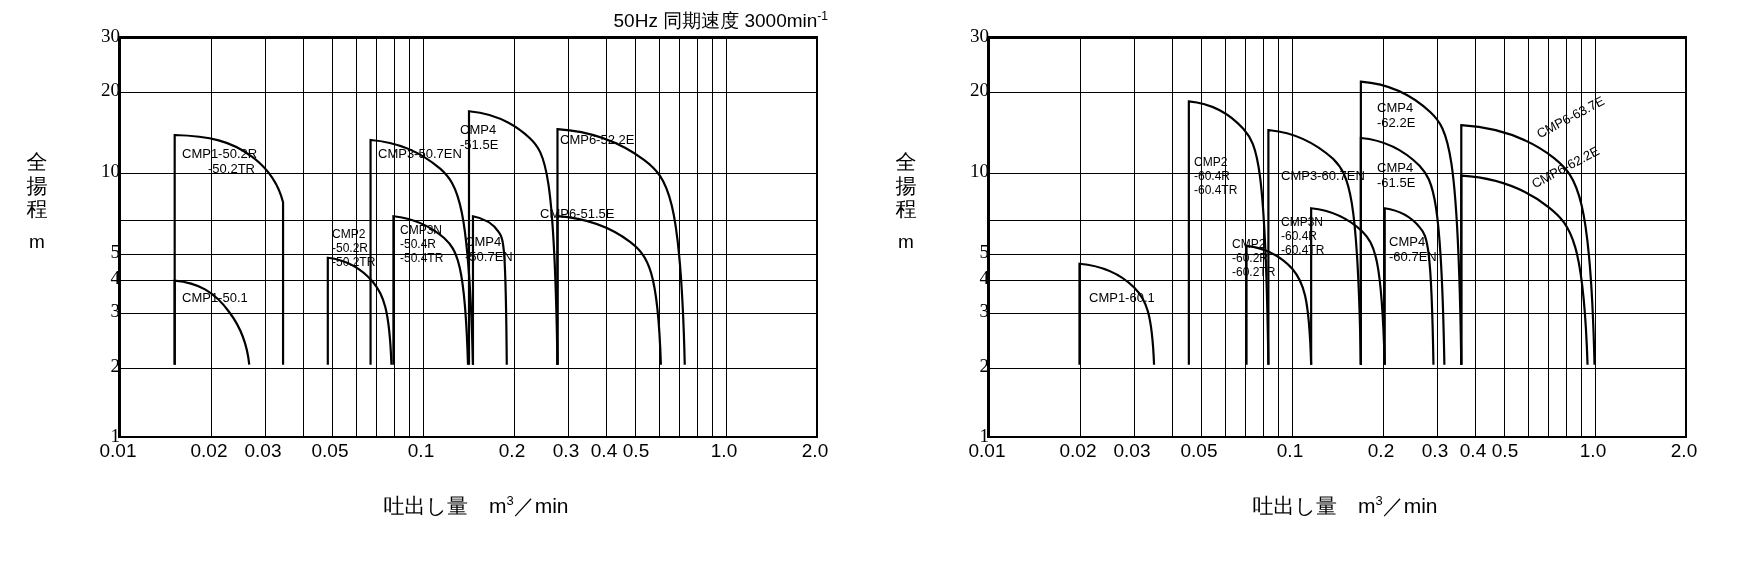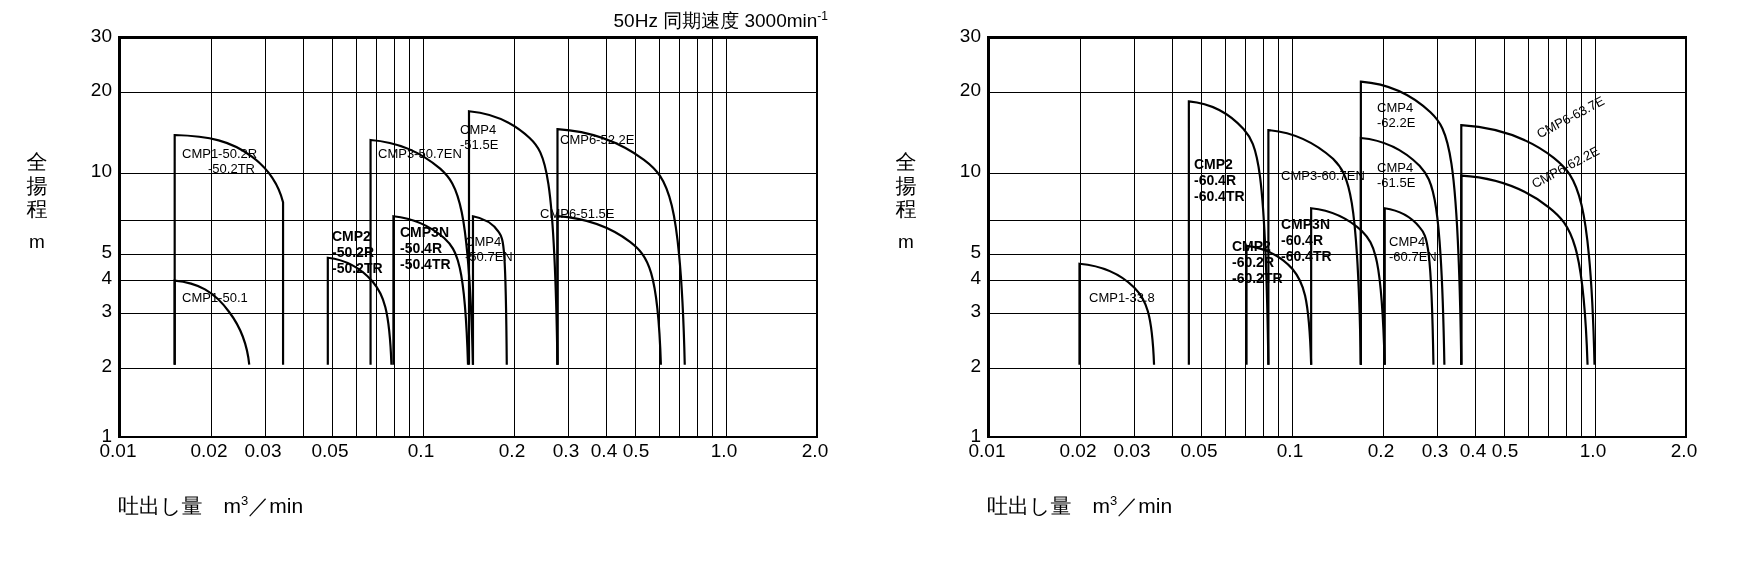--- a/index.html
+++ b/index.html
@@ -31,49 +31,49 @@
   }
   .gl{position:absolute;background:#000;}
   .gl.v{width:1px;top:0;bottom:0;}
   .gl.h{height:1px;left:0;right:0;}
 
   
   .ylab{
     position:absolute;right:0;transform:translateY(-50%);
     font-size:19px;text-align:right;width:40px;
   }
-  .ytick-wrap{position:absolute;left:62px;top:36px;width:50px;height:402px;}
+  .ytick-wrap{position:absolute;left:70px;top:36px;width:50px;height:402px;font-family:Liberation Serif, serif;}
   .xtick-wrap{position:absolute;left:118px;top:440px;width:700px;height:28px;}
   .xlab{
     position:absolute;top:0;transform:translateX(-50%);
     font-size:19px;white-space:nowrap;
   }
 
   .ytitle{
     position:absolute;left:24px;top:150px;width:26px;
     font-size:21px;line-height:1.12;text-align:center;
   }
   .ytitle .u{font-size:19px;display:block;margin-top:10px;}
 
   .xtitle{
-    position:absolute;left:118px;top:492px;width:700px;
-    text-align:left;font-size:21px;
+    position:absolute;left:126px;top:492px;width:700px;
+    text-align:center;font-size:21px;
   }
   .xtitle sup{font-size:13px;vertical-align:super;}
 
   
   svg.curves{position:absolute;left:0;top:0;width:100%;height:100%;}
   svg.curves path{fill:none;stroke:#000;stroke-width:2.2;}
 
   
   .clab{
     position:absolute;font-size:13px;line-height:1.16;
     white-space:pre;
   }
-  .clab.s{font-size:14px;font-weight:bold;}
+  .clab.s{font-size:12px;}
 </style>
 </head>
 <body>
 
 <div class="page">
 
   <div class="panel left">
     <div class="panel-title"><span>50Hz 同期速度 3000min</span><sup>-1</sup></div>
 
     <div class="ytitle">
@@ -249,21 +249,21 @@
 
         <path d="M374,330 L374,101 C396,103 416,112 433,129 C447,144 455,161 458,330"></path>
 
         <path d="M398,330 L398,172 C412,174 424,180 433,191 C441,200 445,210 447,330"></path>
 
         <path d="M475,330 L475,88 C510,90 541,100 568,121 C592,140 605,160 609,330"></path>
 
         <path d="M475,330 L475,139 C509,141 538,151 563,171 C586,189 598,208 602,330"></path>
       </svg>
 
-      <div class="clab" style="left:100px;top:252px">CMP1-33.8</div>
+      <div class="clab" style="left:100px;top:252px">CMP1-60.1</div>
       <div class="clab s" style="left:205px;top:118px">CMP2
 -60.4R
 -60.4TR</div>
       <div class="clab s" style="left:243px;top:200px">CMP2
 -60.2R
 -60.2TR</div>
       <div class="clab" style="left:292px;top:130px">CMP3-60.7EN</div>
       <div class="clab s" style="left:292px;top:178px">CMP3N
 -60.4R
 -60.4TR</div>

